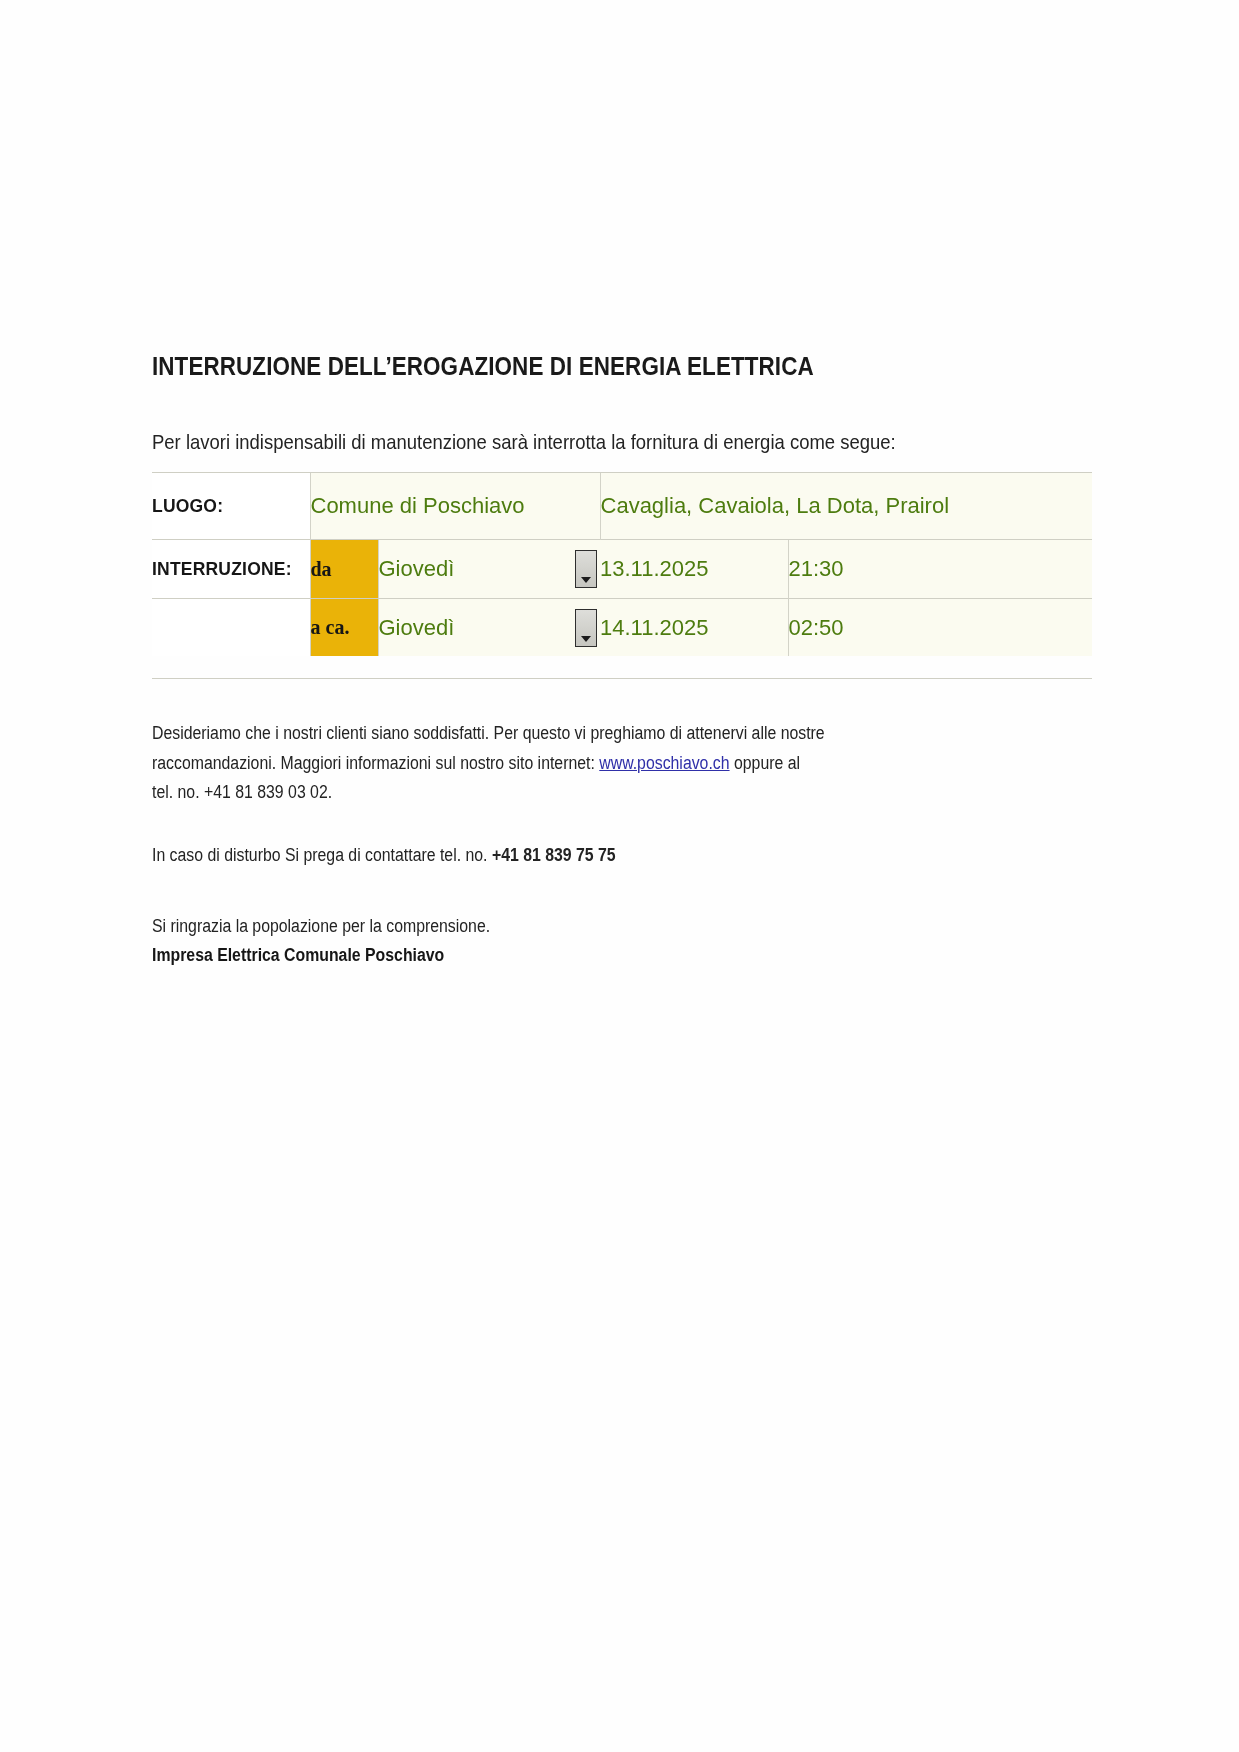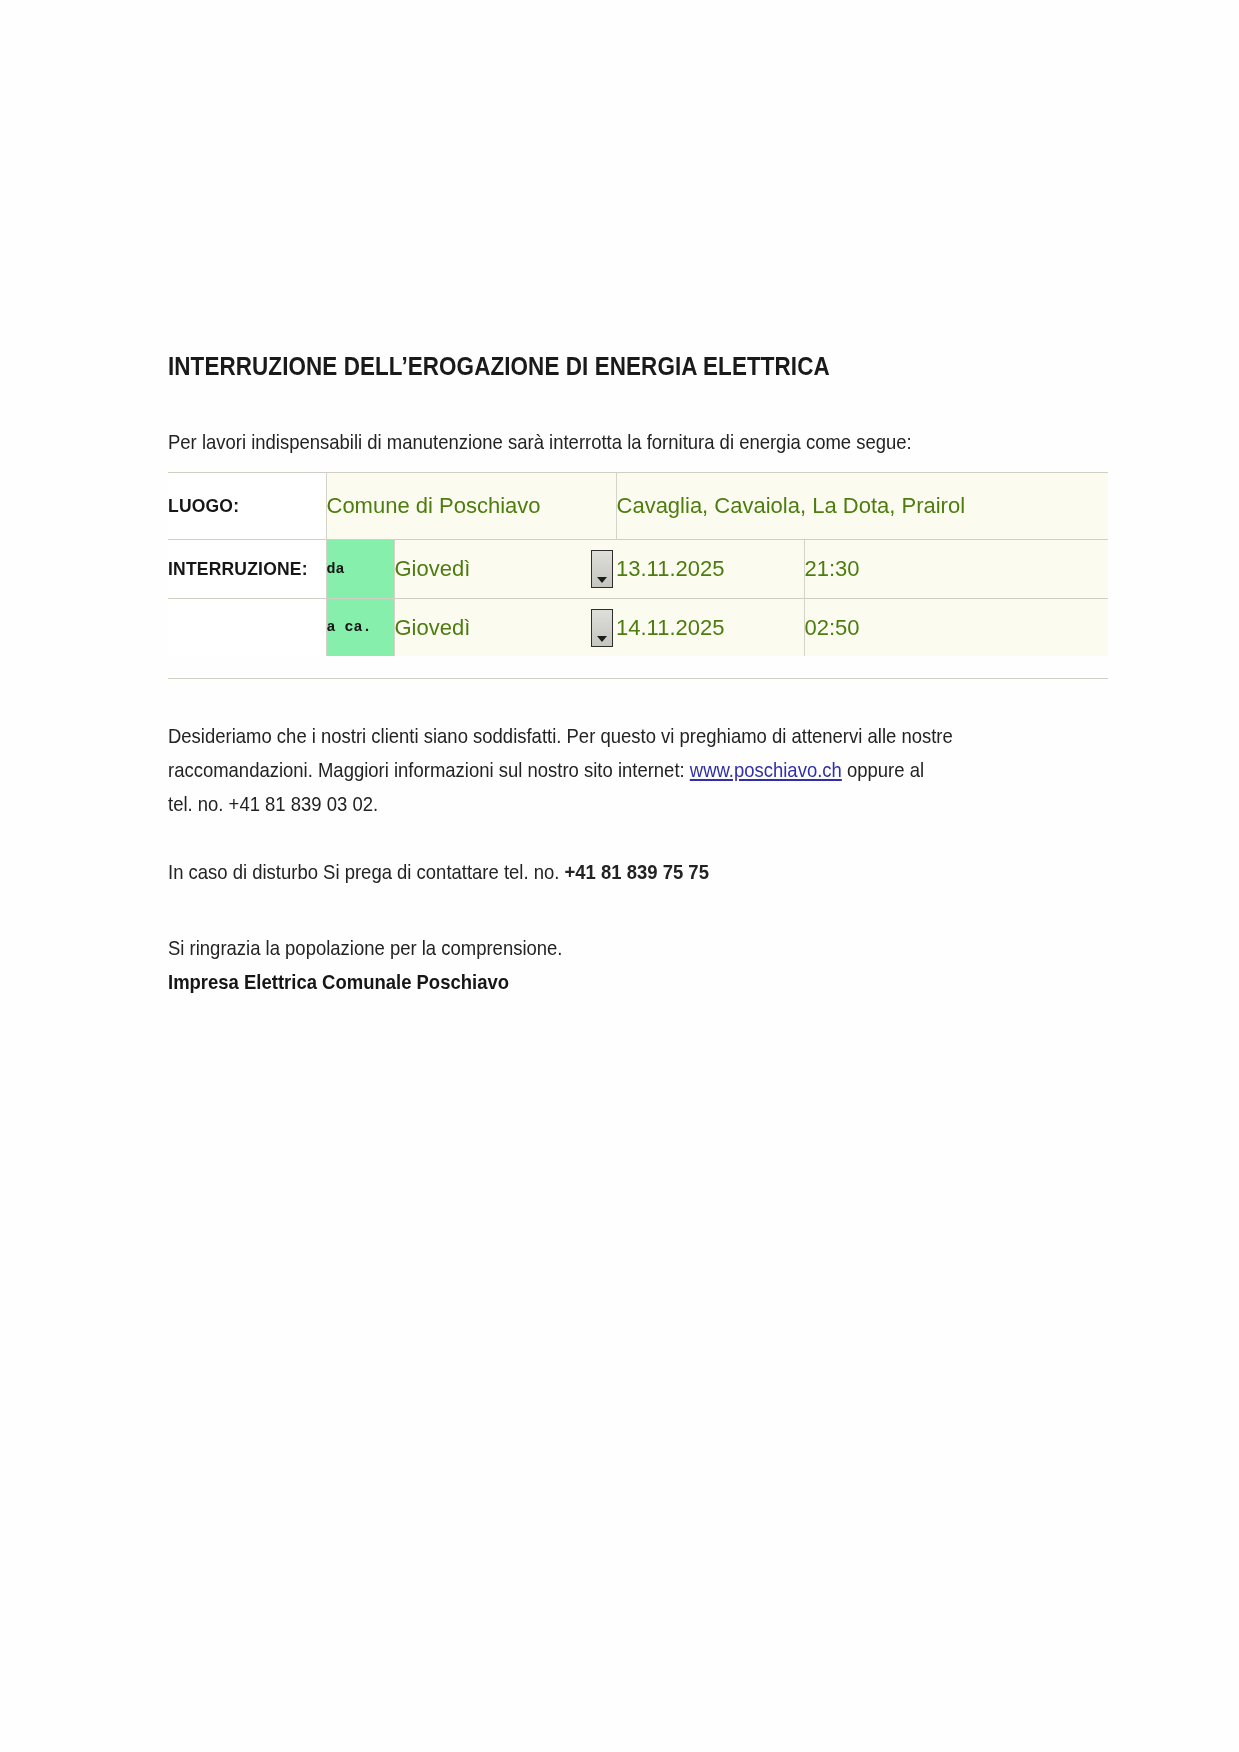--- a/index.html
+++ b/index.html
@@ -18,21 +18,21 @@
 
   
   .page {
     position: absolute;
     inset: 0;
     background: #fefefe;
   }
 
   .content {
     position: absolute;
-    left: 168px;
+    left: 152px;
     top: 352px;
     width: 940px;
   }
 
   
   .narrow {
     font-family: "Liberation Sans Narrow", "Liberation Sans", "DejaVu Sans", sans-serif;
     transform: scaleX(0.88);
     transform-origin: left center;
   }
@@ -80,26 +80,26 @@
   .row-label {
     font-size: 17.5px;
     font-weight: bold;
     color: #161616;
     padding-left: 10px;
     letter-spacing: 0.2px;
     font-family: "Liberation Sans Narrow", "Liberation Sans", sans-serif;
     background: #ffffff;
   }
   .row-sublabel {
-    font-size: 15px;
+    font-size: 20px;
     font-weight: bold;
     color: #161616;
     padding-left: 14px;
-    font-family: Liberation Mono, monospace;
-    background: #86efac;
+    font-family: Liberation Serif, serif;
+    background: #eab308;
   }
 
   .cell-text {
     font-size: 22px;
     color: #4d7c0f;
     font-family: "Liberation Sans", "DejaVu Sans", sans-serif;
     padding-left: 16px;
     background: #fbfbf0;
   }
   .cell-text.small {
@@ -151,21 +151,21 @@
   .table-footer-rule {
     width: 940px;
     height: 1px;
     background: #cfcfc4;
     margin-top: 22px;
   }
 
   
   .body-block {
     margin-top: 40px;
-    font-size: 21px;
+    font-size: 18px;
     line-height: 1.62;
     color: #232323;
   }
   .body-line { white-space: nowrap; }
 
   .link {
     color: #2f2fa8;
     text-decoration: underline;
   }
 

